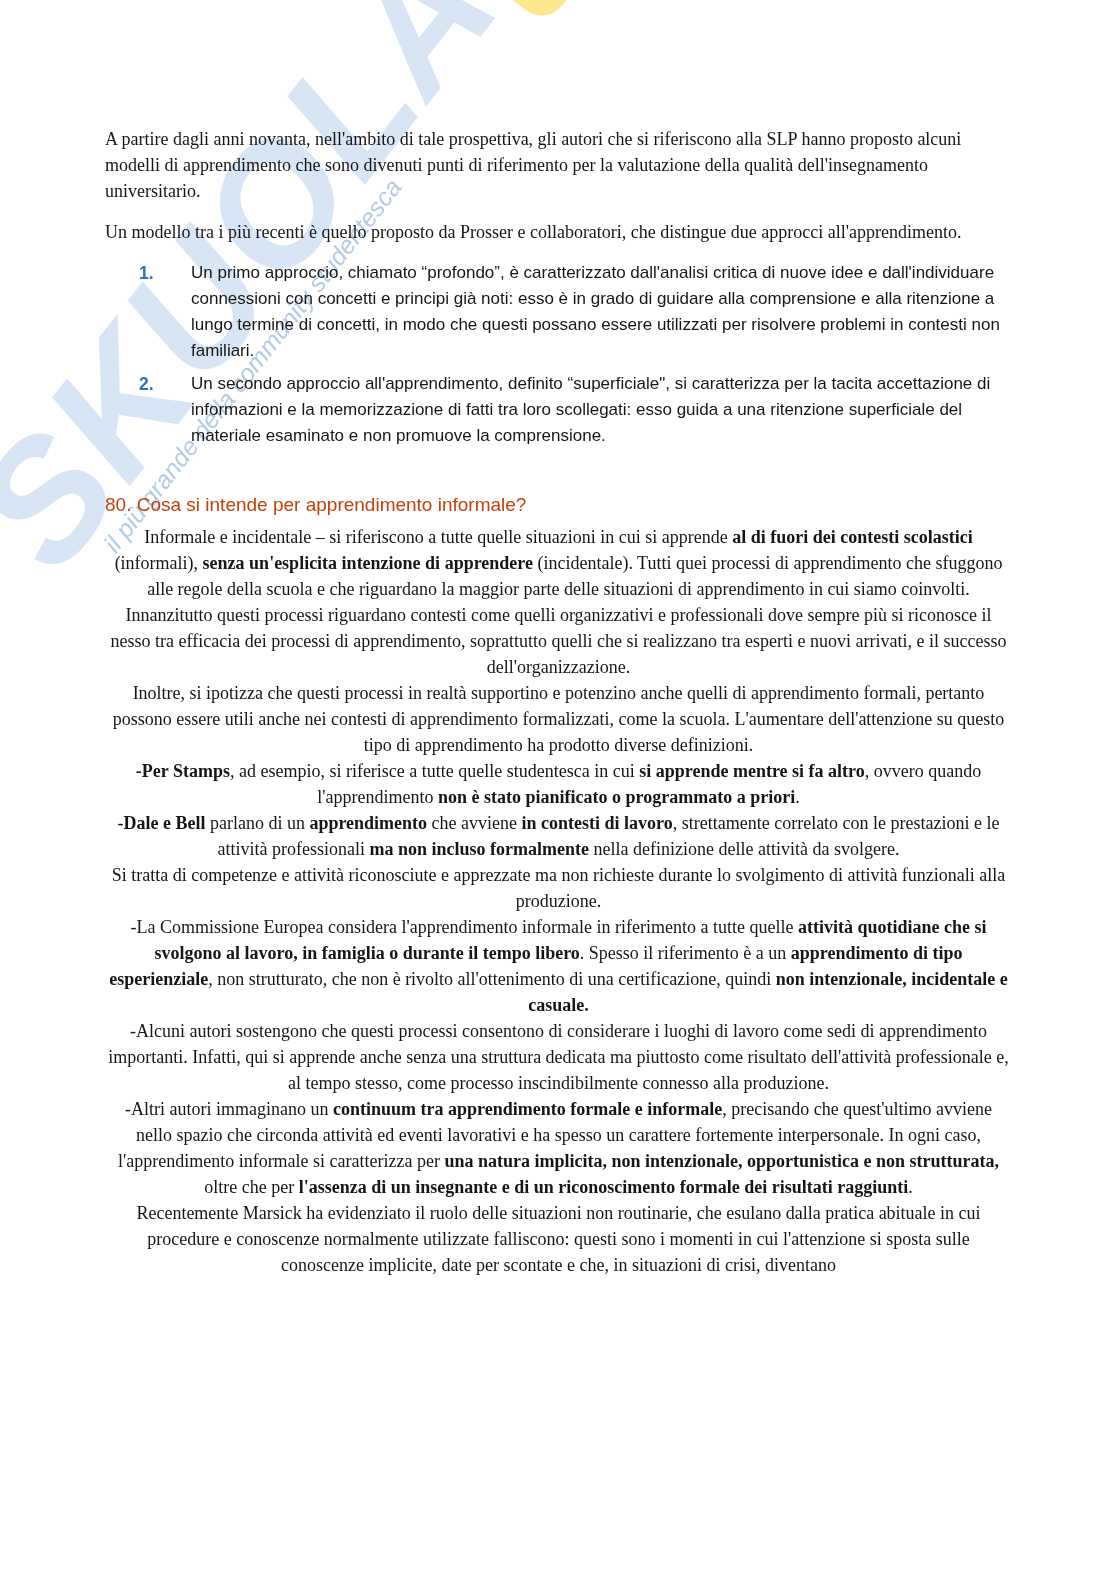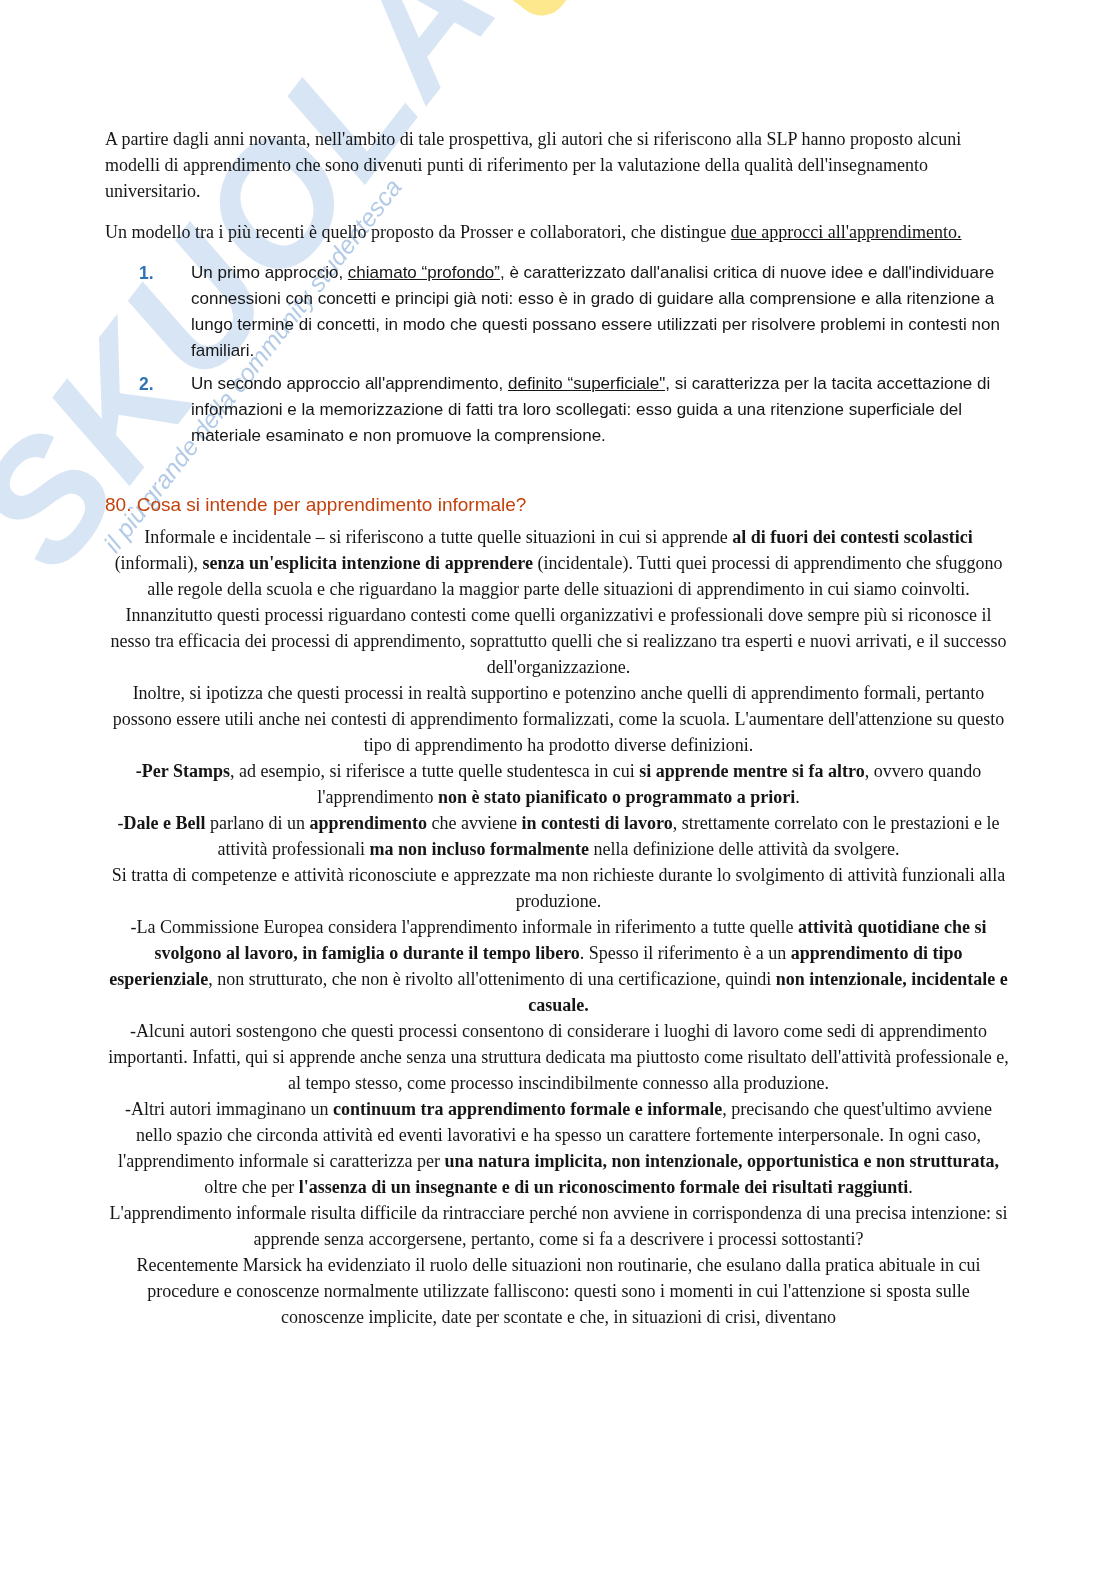--- a/index.html
+++ b/index.html
@@ -41,21 +41,21 @@
     white-space: nowrap;
   }
 
   
   .content { position: relative; z-index: 2; padding: 126px 104px 0 105px; }
 
   .para { font-size: 18px; line-height: 26px; margin: 0 0 15px 0; }
   .para.tight { margin: 0; text-align: center; }
 
   .b { font-weight: bold; }
-  .u { text-decoration: underline; }
+  .u { }
 
   .list { margin: 2px 0 0 34px; font-family: "Liberation Sans", sans-serif; }
   .list-item { display: flex; margin-bottom: 7px; }
   .num {
     width: 36px; flex: 0 0 36px;
     color: #2e74b5; font-size: 17.5px; line-height: 26px; font-weight: bold;
   }
   .li-body { flex: 1; font-size: 17px; line-height: 26px; color: #161616; margin-left: 16px; }
 
   .heading {
@@ -111,18 +111,17 @@
     <p class="para tight"><span>-</span><span class="b">Dale e Bell</span><span> parlano di un </span><span class="b">apprendimento</span><span> che avviene </span><span class="b">in contesti di lavoro</span><span>, strettamente correlato con le prestazioni e le attività professionali </span><span class="b">ma non incluso formalmente</span><span> nella definizione delle attività da svolgere.</span></p>
 
     <p class="para tight"><span>Si tratta di competenze e attività riconosciute e apprezzate ma non richieste durante lo svolgimento di attività funzionali alla produzione.</span></p>
 
     <p class="para tight"><span>-La Commissione Europea considera l'apprendimento informale in riferimento a tutte quelle </span><span class="b">attività quotidiane che si svolgono al lavoro, in famiglia o durante il tempo libero</span><span>. Spesso il riferimento è a un </span><span class="b">apprendimento di tipo esperienziale</span><span>, non strutturato, che non è rivolto all'ottenimento di una certificazione, quindi </span><span class="b">non intenzionale, incidentale e casuale.</span></p>
 
     <p class="para tight"><span>-Alcuni autori sostengono che questi processi consentono di considerare i luoghi di lavoro come sedi di apprendimento importanti. Infatti, qui si apprende anche senza una struttura dedicata ma piuttosto come risultato dell'attività professionale e, al tempo stesso, come processo inscindibilmente connesso alla produzione.</span></p>
 
     <p class="para tight"><span>-Altri autori immaginano un </span><span class="b">continuum tra apprendimento formale e informale</span><span>, precisando che quest'ultimo avviene nello spazio che circonda attività ed eventi lavorativi e ha spesso un carattere fortemente interpersonale. In ogni caso, l'apprendimento informale si caratterizza per </span><span class="b">una natura implicita, non intenzionale, opportunistica e non strutturata,</span><span> oltre che per </span><span class="b">l'assenza di un insegnante e di un riconoscimento formale dei risultati raggiunti</span><span>.</span></p>
 
-    <p class="para tight"><span>L'apprendimento informale risulta difficile da rintracciare perché non avviene in corrispondenza di una precisa intenzione: si apprende senza accorgersene, pertanto, come si fa a descrivere i processi sottostanti?</span></p>
 
     <p class="para tight"><span>Recentemente Marsick ha evidenziato il ruolo delle situazioni non routinarie, che esulano dalla pratica abituale in cui procedure e conoscenze normalmente utilizzate falliscono: questi sono i momenti in cui l'attenzione si sposta sulle conoscenze implicite, date per scontate e che, in situazioni di crisi, diventano</span></p>
 
   </div>
 </div>
 
 </body></html>

